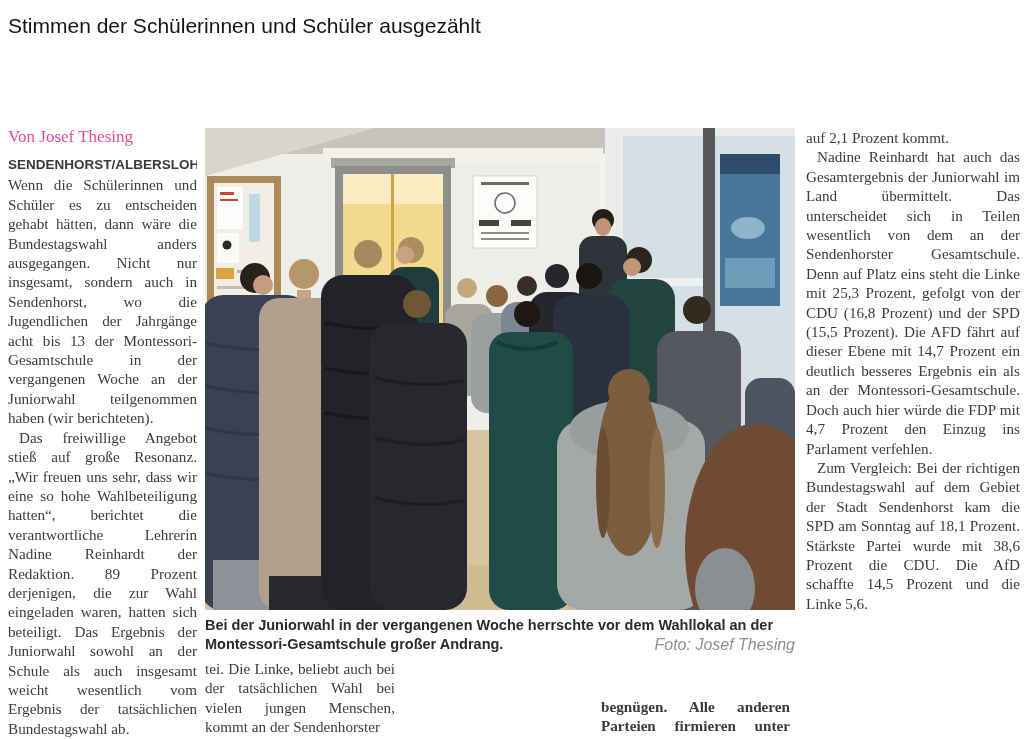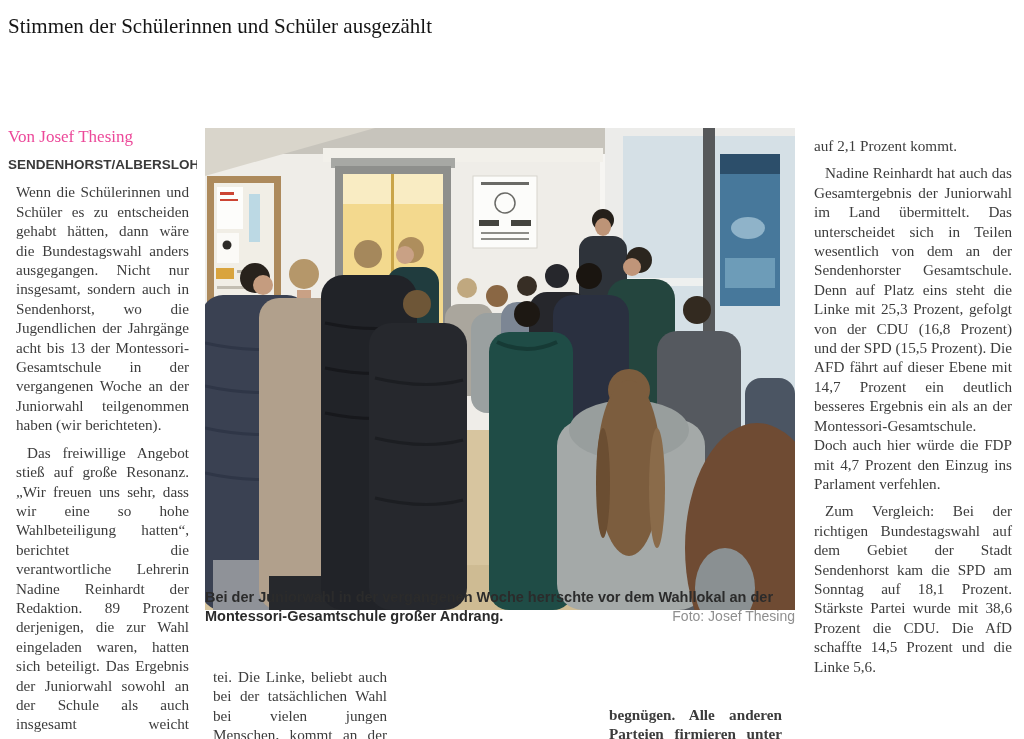--- a/index.html
+++ b/index.html
@@ -2,59 +2,59 @@
 <html lang="de"><head>
 <meta charset="utf-8">
 <style>
   html,body { margin:0; padding:0; background:#ffffff; }
   .page {
     position:relative; width:1024px; height:739px; overflow:hidden;
     background:#ffffff; font-family:"Liberation Serif", serif; color:#3c3c3c;
   }
   .kicker {
     position:absolute; left:8px; top:14px;
-    font-family:Liberation Serif, serif; font-size:21px; color:#151515;
+    font-family:Liberation Sans, sans-serif; font-size:21px; color:#151515;
   }
   .headline {
     position:absolute; left:5px; top:40px; width:1000px;
     font-family:"DejaVu Serif", serif; font-weight:bold; font-size:50px;
     letter-spacing:-1px; color:#0e0e0e; white-space:nowrap;
   }
   .byline {
     position:absolute; left:8px; top:127px; font-size:17px; color:#ec4899;
   }
   .col {
     position:absolute; text-align:justify; font-size:15.2px; line-height:19.4px;
     color:#3c3c3c; overflow:hidden; hyphens:auto; -webkit-hyphens:auto;
   }
-  .col p { margin:8px; }
+  .col p { margin:0; }
   .col p.indent { text-indent:11px; }
   .dateline {
     font-family:"Liberation Sans", sans-serif; font-weight:bold;
     font-size:13.5px; color:#3a3a3a; display:block; margin-bottom:1px;
   }
   #col1 { left:8px;   top:155px; width:189px; height:584px; }
   #col2 { left:205px; top:659px; width:190px; height:80px;font-family:Liberation Serif, serif; }
   #col3 { left:405px; top:659px; width:190px; height:80px; }
   #col4 { left:601px; top:697px; width:189px; height:80px;font-weight:bold; }
   #col5 { left:806px; top:128px; width:214px; height:611px; }
   .photo-wrap {
     position:absolute; left:205px; top:128px; width:590px; height:482px;
     background:#efede8; overflow:hidden;
   }
   .photo-wrap svg { display:block; }
   .caption {
-    position:absolute; left:205px; top:588px; width:590px; height:40px;
+    position:absolute; left:205px; top:616px; width:590px; height:40px;
     font-family:"Liberation Sans", sans-serif; font-weight:bold;
     font-size:14.5px; line-height:19px; color:#2b2b2b;
   }
   .credit {
     position:absolute; right:0; bottom:2px;
     font-family:"Liberation Sans", sans-serif; font-weight:normal;
-    font-size:14px; color:#8f8f8f;
+    font-size:16px; color:#8f8f8f;font-style:italic;
   }
 </style>
 </head>
 <body>
 
 <div class="page">
 
   <div class="kicker">Stimmen der Schülerinnen und Schüler ausgezählt</div>
   <div class="byline">Von Josef Thesing</div>
 

